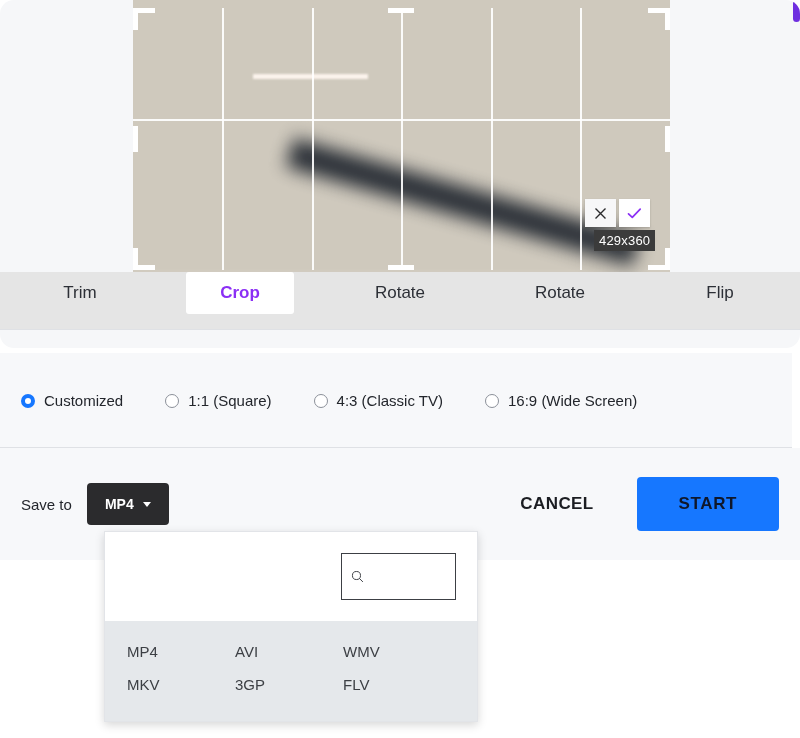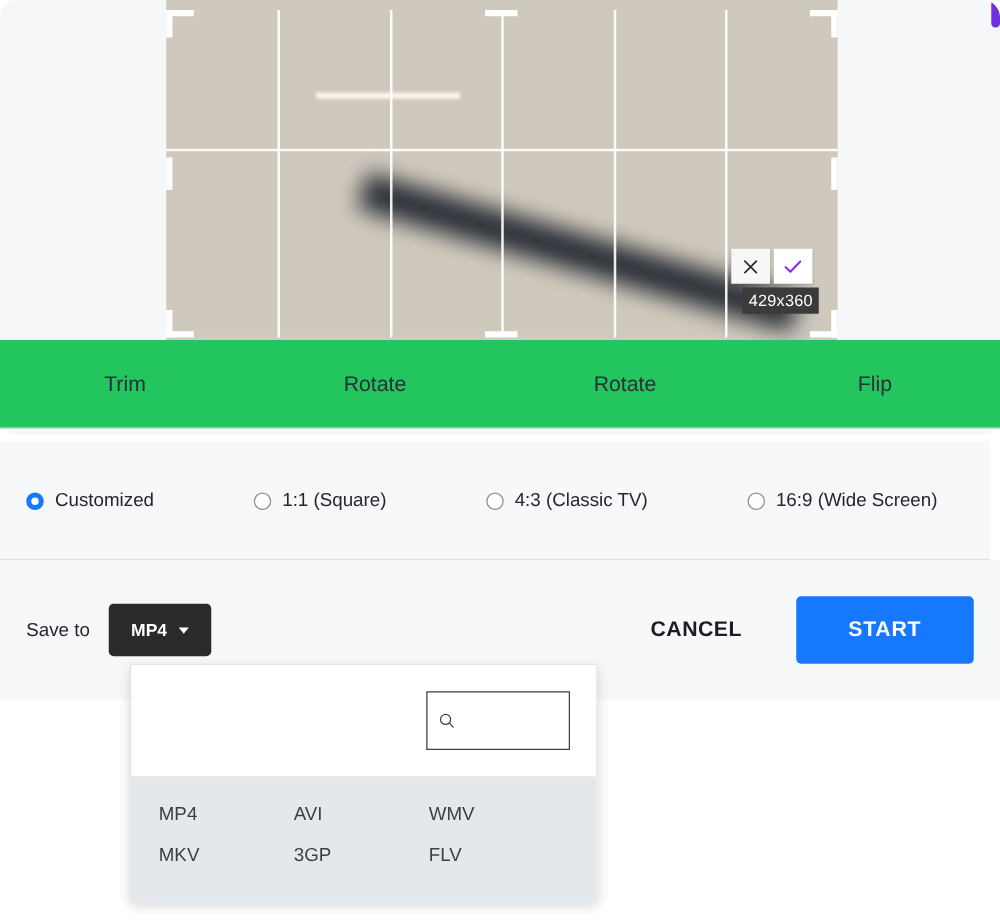--- a/index.html
+++ b/index.html
@@ -126,24 +126,24 @@
     line-height: 19px;
     padding: 1px 5px;
     letter-spacing: .2px;
     white-space: nowrap;
   }
 
   
   #tabbar {
     position: absolute;
     left: 0; top: 272px;
-    width: 800px; height: 71px;
-    background: #22c55e;
-    display: flex;
-    align-items: center;
+    width: 800px; height: 58px;
+    background: #e5e5e5;
+    display: flex;
+    align-items: flex-start;
   }
   #tabbar::after {
     content: "";
     position: absolute;
     left: 0; right: 0; bottom: 0;
     height: 1px;
     background: #dfe1e5;
   }
   .tab {
     flex: 1;
@@ -167,21 +167,20 @@
   
   #ratio-row {
     position: absolute;
     left: 0; top: 353px;
     width: 792px; height: 95px;
     background: #f7f8fa;
     display: flex;
     align-items: center;
     padding-left: 21px;
     box-sizing: border-box;
-    justify-content: space-between;
   }
   #ratio-row::after {
     content: "";
     position: absolute;
     left: 0; right: 0; bottom: 0;
     height: 1px;
     background: #dfe1e5;
   }
   .radio-opt {
     display: flex;
@@ -246,21 +245,21 @@
     font-size: 17px;
     font-weight: bold;
     color: #1b1d22;
     letter-spacing: .4px;
     cursor: pointer;
     margin-right: 43px;
     text-align: right;
   }
   #start-button {
     background: #1677ff;
-    color: #ffffff;
+    color: #0f172a;
     font-size: 17px;
     font-weight: bold;
     letter-spacing: .6px;
     border-radius: 4px;
     padding: 17px 42px;
     cursor: pointer;
   }
 
   
   #format-panel {
@@ -373,20 +372,21 @@
       </svg>
     </div>
   </div>
   <div id="crop-size-badge">429x360</div>
 
   <div id="stage-scroll-thumb"></div>
 </div>
 
 <div id="tabbar">
   <div class="tab"><span class="tab-inner">Trim</span></div>
+  <div class="tab active"><span class="tab-inner">Crop</span></div>
   <div class="tab"><span class="tab-inner">Rotate</span></div>
   <div class="tab"><span class="tab-inner">Rotate</span></div>
   <div class="tab"><span class="tab-inner">Flip</span></div>
 </div>
 
 <div id="ratio-row">
   <div class="radio-opt selected">
     <span class="radio-mark"></span>
     <span>Customized</span>
   </div>

